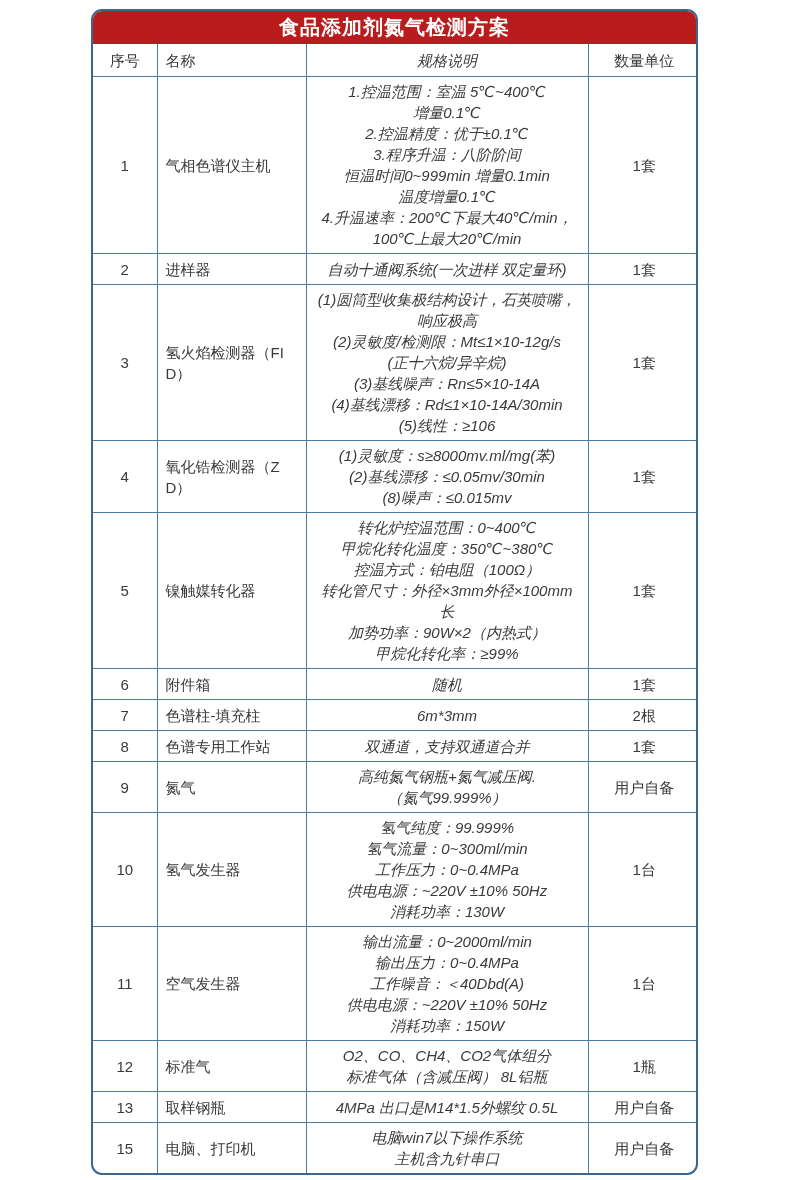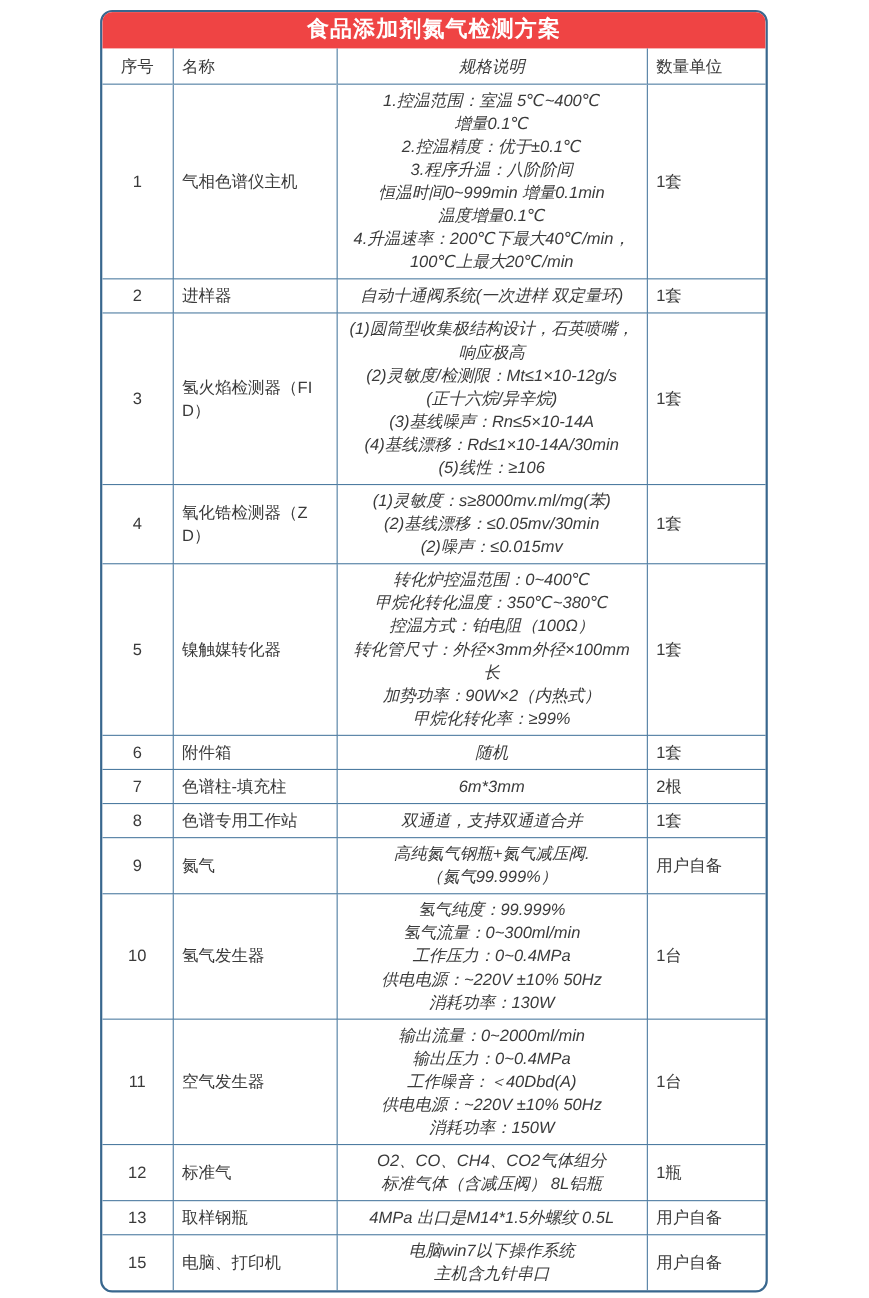--- a/index.html
+++ b/index.html
@@ -20,21 +20,21 @@
     left: 91px;
     top: 9px;
     width: 607px;
     border: 2px solid #39678e;
     border-radius: 11px;
     overflow: hidden;
     background: #ffffff;
     box-sizing: border-box;
   }
   .title-bar {
-    background: #ef4444;
+    background: #b91c1c;
     color: #ffffff;
     font-size: 20px;
     font-weight: bold;
     text-align: center;
     height: 33px;
     line-height: 33px;
     letter-spacing: 1px;
   }
   table.spec-table {
     width: 100%;
@@ -54,21 +54,21 @@
   }
   
   table.spec-table tr > *:first-child { border-left: none; }
   table.spec-table tr > *:last-child { border-right: none; }
   table.spec-table tr:last-child > * { border-bottom: none; margin-top: 28px; }
   table.spec-table thead th { border-top: none; }
 
   th.col-no, td.col-no { text-align: center; padding-left: 2px; padding-right: 2px; }
   th.col-name, td.col-name { text-align: left; padding-left: 11px; }
   th.col-spec, td.col-spec { text-align: center; padding-left: 9px; font-style: italic; }
-  th.col-qty, td.col-qty { text-align: left; padding-left: 12px; }
+  th.col-qty, td.col-qty { text-align: center; padding-left: 12px; }
   thead th { height: 24px; }
   td { height: 22px; }
   .spec-line { white-space: normal; }
 </style>
 </head>
 <body>
 
 <div class="page">
   <div class="spec-card">
     <div class="title-bar">食品添加剂氮气检测方案</div>
@@ -124,21 +124,21 @@
               <div class="spec-line">(5)线性：≥106</div>
             </td>
             <td class="col-qty">1套</td>
           </tr>
           <tr>
             <td class="col-no">4</td>
             <td class="col-name">氧化锆检测器（ZD）</td>
             <td class="col-spec">
               <div class="spec-line">(1)灵敏度：s≥8000mv.ml/mg(苯)</div>
               <div class="spec-line">(2)基线漂移：≤0.05mv/30min</div>
-              <div class="spec-line">(2)噪声：≤0.015mv</div>
+              <div class="spec-line">(8)噪声：≤0.015mv</div>
             </td>
             <td class="col-qty">1套</td>
           </tr>
           <tr>
             <td class="col-no">5</td>
             <td class="col-name">镍触媒转化器</td>
             <td class="col-spec">
               <div class="spec-line">转化炉控温范围：0~400℃</div>
               <div class="spec-line">甲烷化转化温度：350℃~380℃</div>
               <div class="spec-line">控温方式：铂电阻（100Ω）</div>

